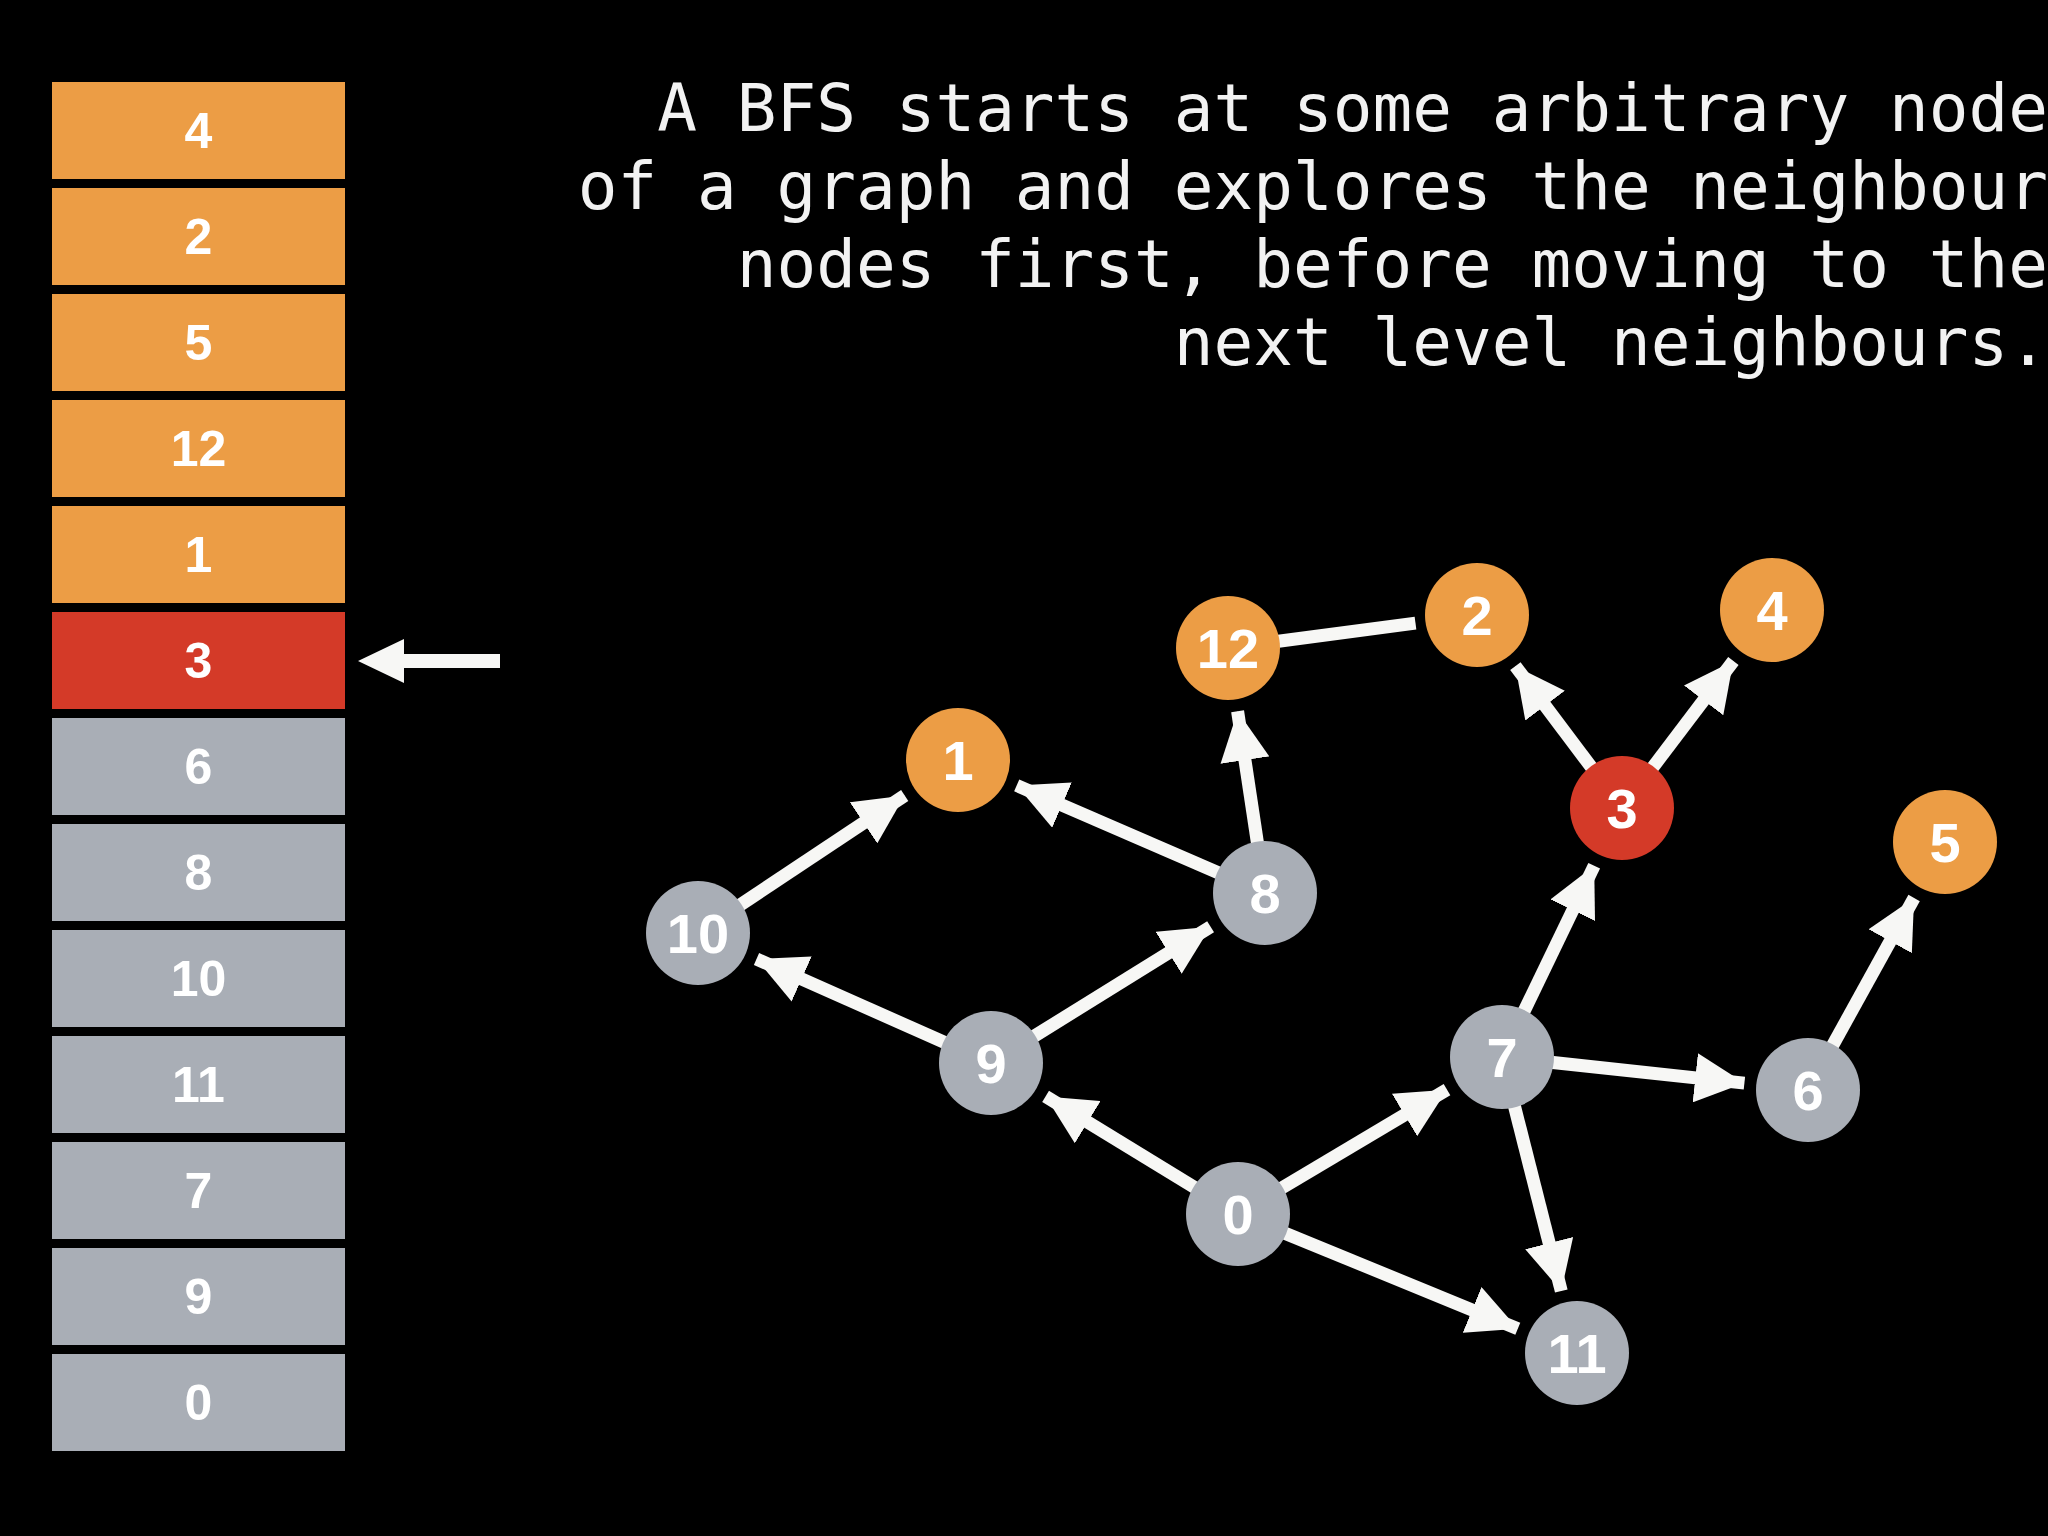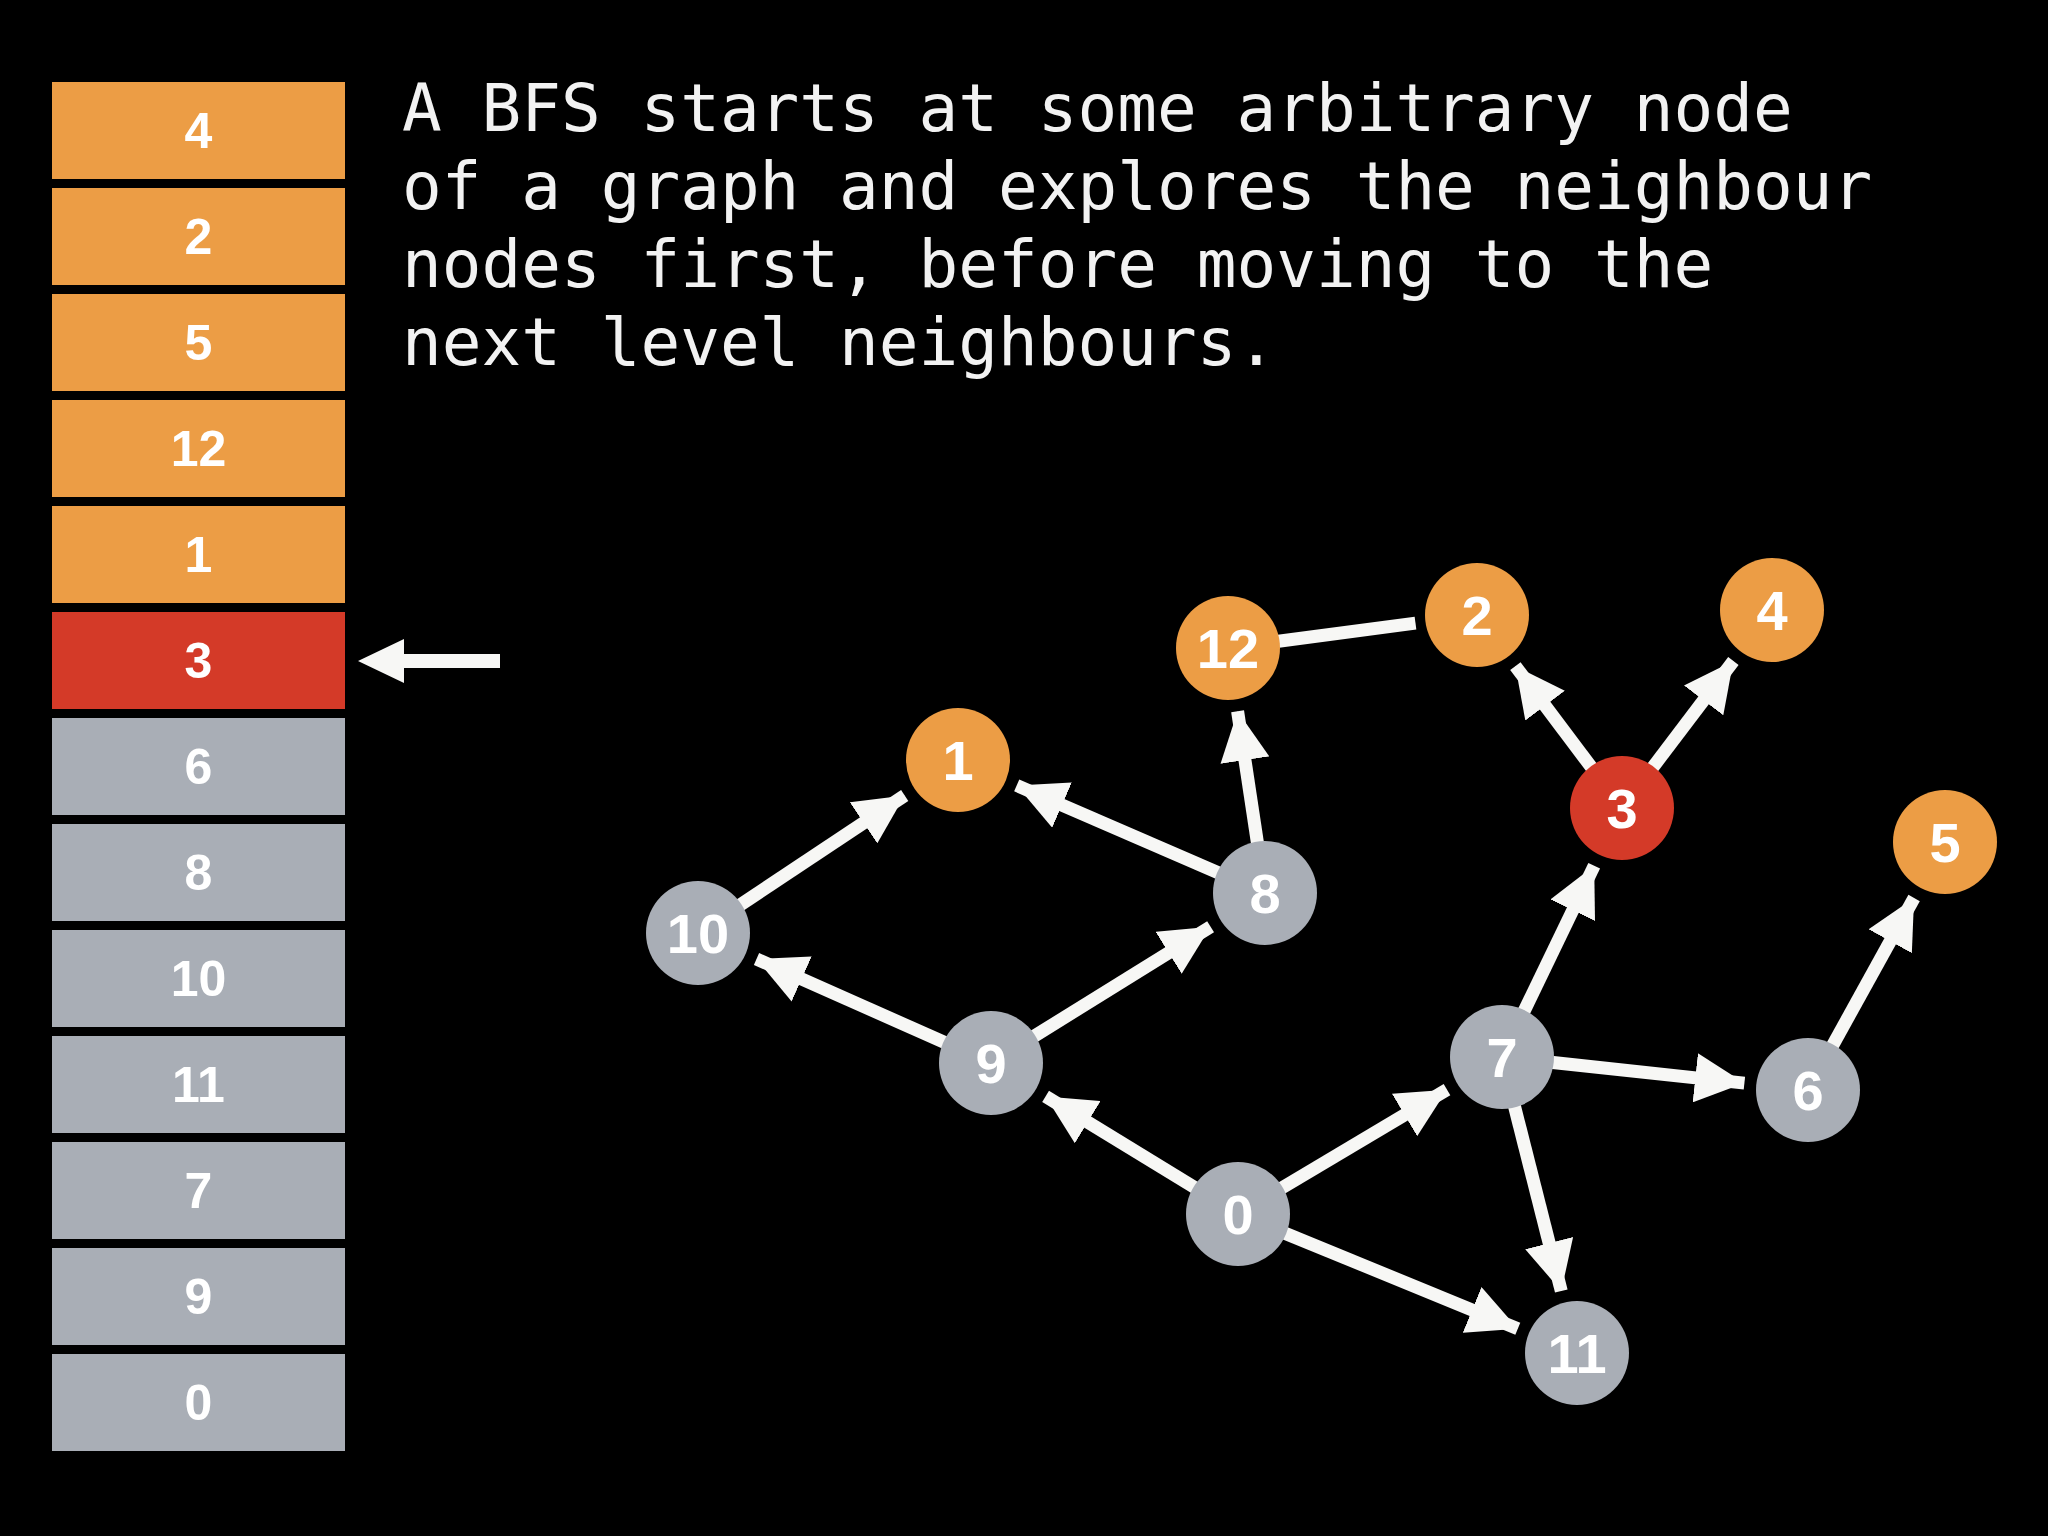--- a/index.html
+++ b/index.html
@@ -5,21 +5,21 @@
   html,body{margin:0;padding:0;background:#000;}
   body{
     position:relative;
     width:2048px;height:1536px;
     overflow:hidden;
     font-family:"Liberation Sans",sans-serif;
   }
   .title{
     position:absolute;
     left:402px;top:70px;width:1646px;
-    text-align:left;
+    text-align:right;
     font-family:"DejaVu Sans Mono",monospace;
     font-size:66px;
     line-height:78px;
     color:#F2F2F2;
     white-space:pre-line;
   }
   .queue{position:absolute;left:0;top:0;width:520px;height:1536px;}
   .qbox{
     position:absolute;
     left:52px;width:293px;height:97px;

